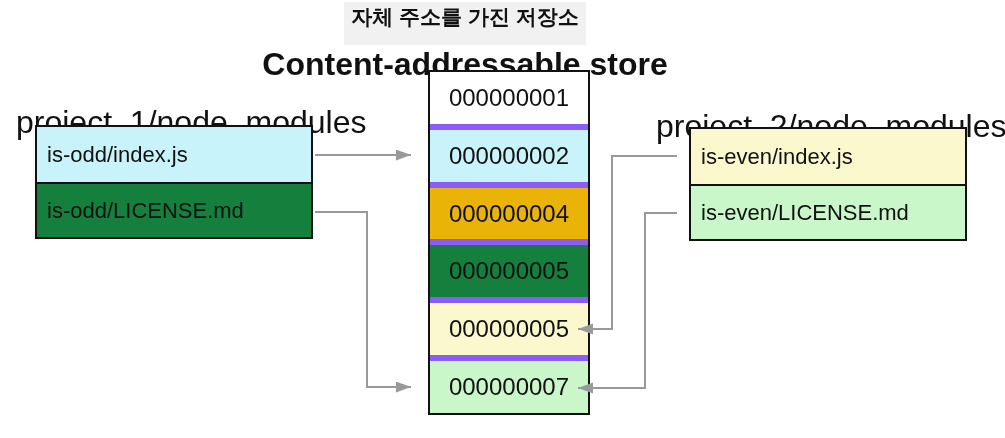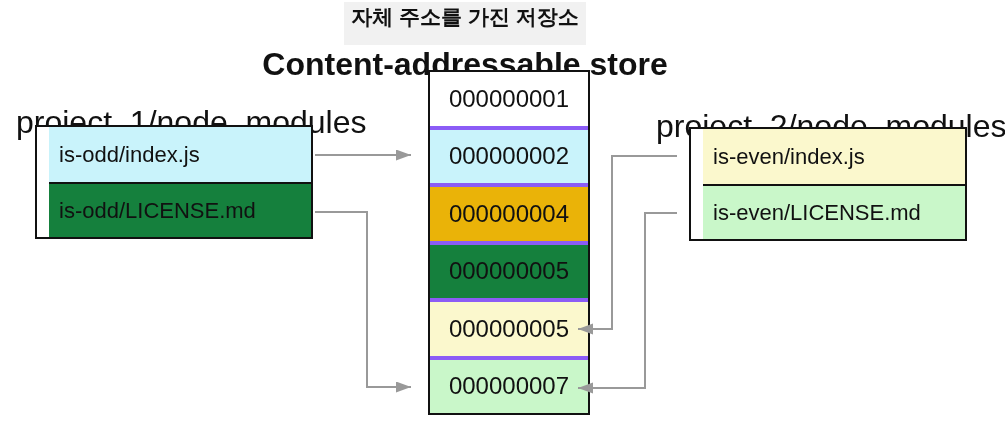--- a/index.html
+++ b/index.html
@@ -39,21 +39,20 @@
     margin-top: 17px;
   }
   .proj-header.left  { left: 16px;  top: 87px; }
   .proj-header.right { left: 656px; top: 91px; }
 
   .file-stack {
     position: absolute;
     width: 278px;
     border: 2px solid #111111;
     background: #ffffff;
-    padding-left: 12px;
   }
   .file-stack.left  { left: 35px;  top: 125px; }
   .file-stack.right { left: 677px; top: 127px; margin-left: 12px; }
   .file-box {
     height: 55px;
     display: flex;
     align-items: center;
     padding-left: 10px;
     font-size: 22px;
     white-space: nowrap;
@@ -70,21 +69,21 @@
     background: #ffffff;
     margin-left: 15px;
   }
   .store-cell {
     flex: 1;
     display: flex;
     align-items: center;
     justify-content: center;
     font-size: 24px;
   }
-  .store-cell + .store-cell { border-top: 4px solid #8b5cf6; }
+  .store-cell + .store-cell { border-top: 6px solid #8b5cf6; }
 
   .arrow-layer {
     position: absolute;
     left: 0; top: 0;
     width: 1005px; height: 438px;
     pointer-events: none;
   }
 </style>
 </head>
 <body>

